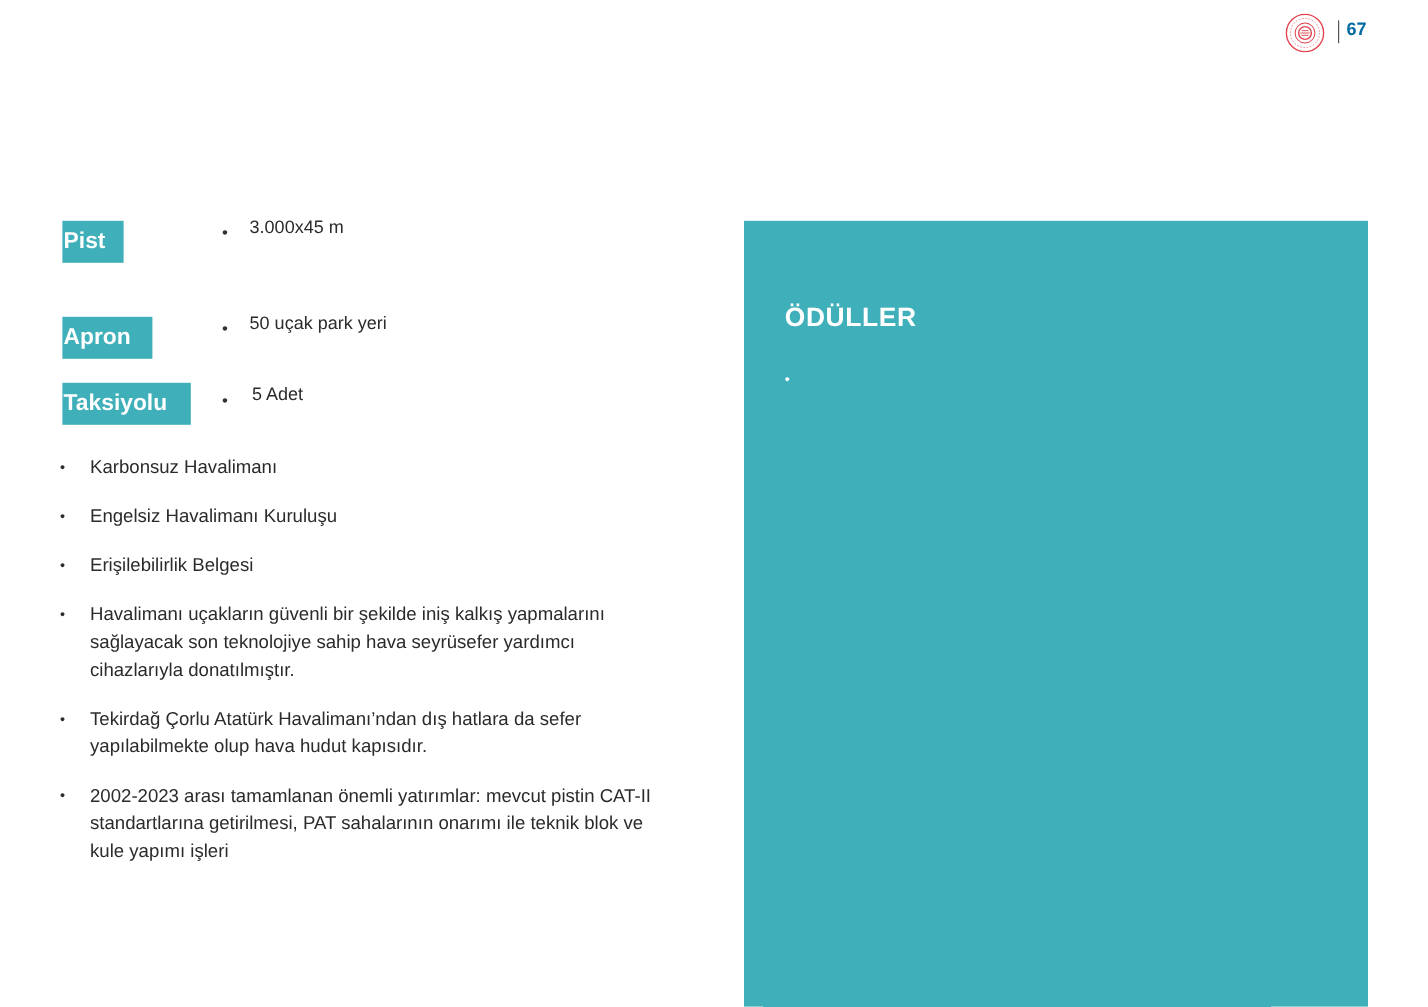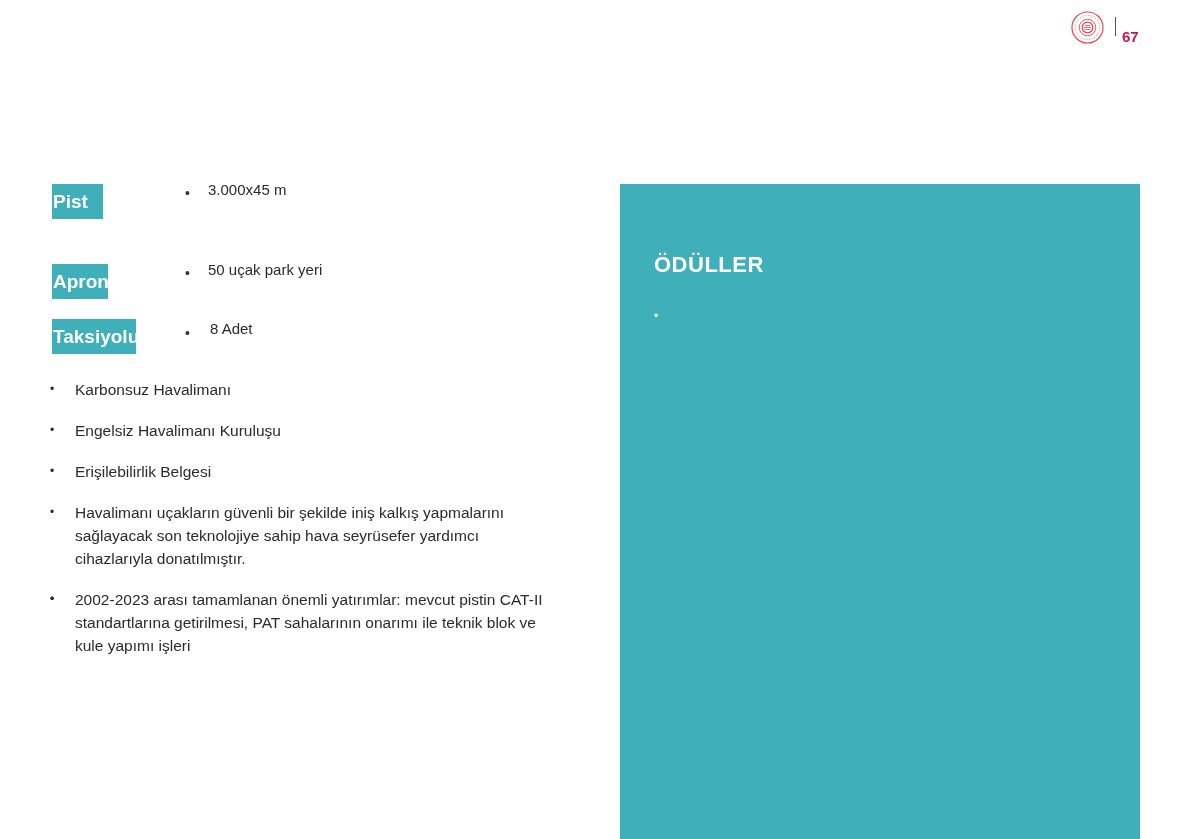--- a/index.html
+++ b/index.html
@@ -1,21 +1,21 @@
 <!DOCTYPE html>
 <html><head>
   <meta charset="utf-8">
   <style>
     * { box-sizing: border-box; margin: 0; padding: 0; }
     html, body { width: 1190px; height: 839px; background: #ffffff; overflow: hidden; }
     body { position: relative; font-family: "Liberation Sans", "DejaVu Sans", sans-serif; color: #2b2b2b; }
 
     .header-logo { position: absolute; left: 1071px; top: 11px; width: 33px; height: 33px; }
     .header-sep { position: absolute; left: 1115px; top: 17px; width: 1px; height: 19px; background: #555; }
-    .page-number { position: absolute; left: 1122px; top: 28px; font-size: 15px; font-weight: bold; color: #be185d; }
+    .page-number { position: absolute; left: 1122px; top: 16px; font-size: 15px; font-weight: bold; color: #0369a1; }
 
     .spec-label {
       position: absolute; left: 52px; background: #3fafb9; color: #fff;
       font-weight: bold; font-size: 19px; line-height: 35px; height: 35px; padding: 0 0 0 1px;
     }
     .spec-bullet { position: absolute; font-size: 14px; color: #333; }
     .spec-value { position: absolute; font-size: 15px; color: #2b2b2b; }
 
     .feature-list { position: absolute; left: 50px; top: 378px; width: 500px; list-style: none; }
     .feature-item { position: relative; padding-left: 25px; font-size: 15.5px; line-height: 23px; margin-bottom: 18px; color: #2b2b2b; }
@@ -37,34 +37,34 @@
   <circle cx="17" cy="17" r="5.5" fill="none" stroke="#e2434f" stroke-width="1.2"></circle>
   <path d="M13 17 h8 M14 15 h6 M14 19 h6" stroke="#e2434f" stroke-width="0.8"></path>
 </svg>
 <div class="header-sep"></div>
 <div class="page-number">67</div>
 
 <div class="spec-label" style="top:184px; width:51px;">Pist</div>
 <div class="spec-bullet" style="left:185px; top:185px;">•</div>
 <div class="spec-value" style="left:208px; top:181px;">3.000x45 m</div>
 
-<div class="spec-label" style="top:264px; width:56px;">Apron</div>
+<div class="spec-label" style="top:264px; width:75px;">Apron</div>
 <div class="spec-bullet" style="left:185px; top:265px;">•</div>
 <div class="spec-value" style="left:208px; top:261px;">50 uçak park yeri</div>
 
-<div class="spec-label" style="top:319px; width:84px;">Taksiyolu</div>
+<div class="spec-label" style="top:319px; width:107px;">Taksiyolu</div>
 <div class="spec-bullet" style="left:185px; top:325px;">•</div>
-<div class="spec-value" style="left:210px; top:320px;">8 Adet</div>
+<div class="spec-value" style="left:210px; top:320px;">5 Adet</div>
 
 <ul class="feature-list">
   <li class="feature-item"><span class="bullet">•</span><span>Karbonsuz Havalimanı</span></li>
   <li class="feature-item"><span class="bullet">•</span><span>Engelsiz Havalimanı Kuruluşu</span></li>
   <li class="feature-item"><span class="bullet">•</span><span>Erişilebilirlik Belgesi</span></li>
   <li class="feature-item"><span class="bullet">•</span><span>Havalimanı uçakların güvenli bir şekilde iniş kalkış yapmalarını sağlayacak son teknolojiye sahip hava seyrüsefer yardımcı cihazlarıyla donatılmıştır.</span></li>
-  <li class="feature-item"><span class="bullet">•</span></li>
+  <li class="feature-item"><span class="bullet">•</span><span>Tekirdağ Çorlu Atatürk Havalimanı’ndan dış hatlara da sefer yapılabilmekte olup hava hudut kapısıdır.</span></li>
   <li class="feature-item"><span class="bullet">•</span><span>2002-2023 arası tamamlanan önemli yatırımlar: mevcut pistin CAT-II standartlarına getirilmesi, PAT sahalarının onarımı ile teknik blok ve kule yapımı işleri</span></li>
 </ul>
 
 <div class="awards-panel">
   <div class="awards-title">ÖDÜLLER</div>
   <ul class="awards-list">
     <li class="awards-item"><span class="bullet">•</span></li>
   </ul>
 </div>
 

